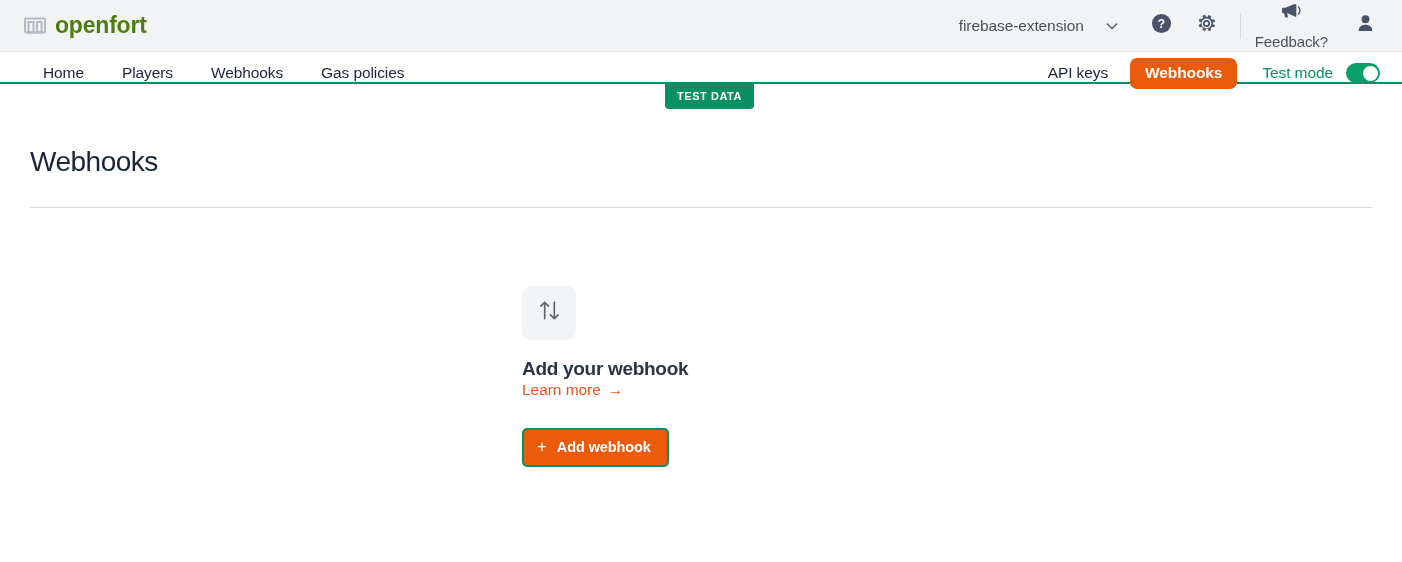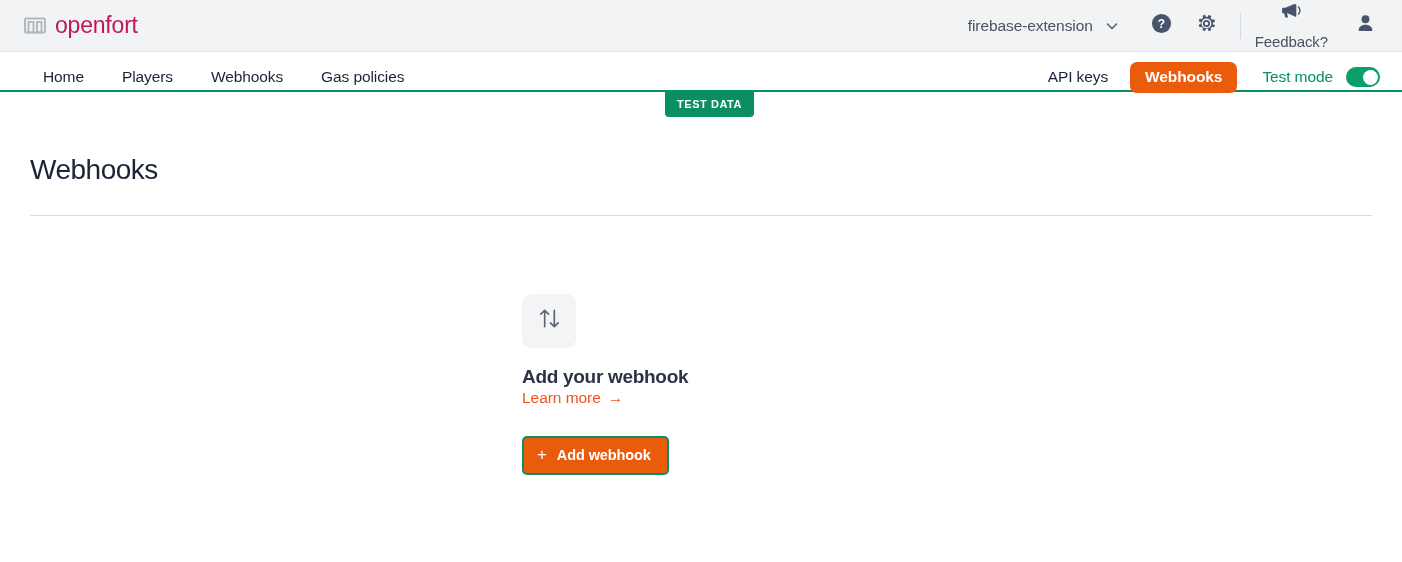--- a/index.html
+++ b/index.html
@@ -34,36 +34,36 @@
   }
 
   .brand-mark {
     width: 22px;
     height: 17px;
     flex: 0 0 auto;
   }
 
   .brand-name {
     font-size: 23px;
-    font-weight: 400;
-    color: #be185d;
+    font-weight: 700;
+    color: #4d7c0f;
     letter-spacing: -0.2px;
     line-height: 1;
   }
 
   .topbar-right {
     margin-left: auto;
     display: flex;
     align-items: center;
   }
 
   .org-switcher {
     display: flex;
     align-items: center;
-    gap: 12px;
+    gap: 21px;
     cursor: pointer;
     padding: 4px 4px;
   }
 
   .org-name {
     font-size: 15.5px;
     color: #4a5160;
     letter-spacing: -0.1px;
   }
 
@@ -113,21 +113,21 @@
     width: 30px;
     height: 30px;
     display: flex;
     align-items: center;
     justify-content: center;
     cursor: pointer;
   }
 
   
   .navbar {
-    height: 40px;
+    height: 32px;
     background: #ffffff;
     display: flex;
     align-items: center;
     padding: 12px 22px 0 24px;
     border-bottom: 2px solid #0a8f63;
     position: relative;
   }
 
   .nav-links {
     display: flex;

